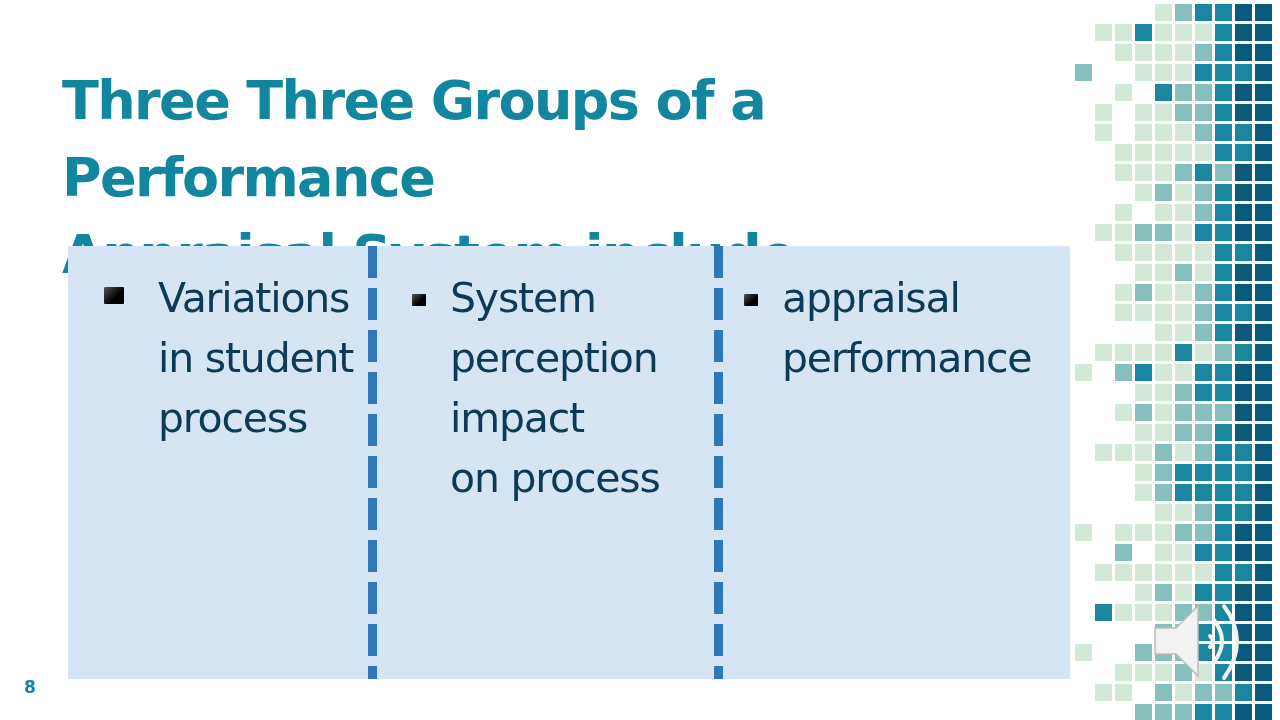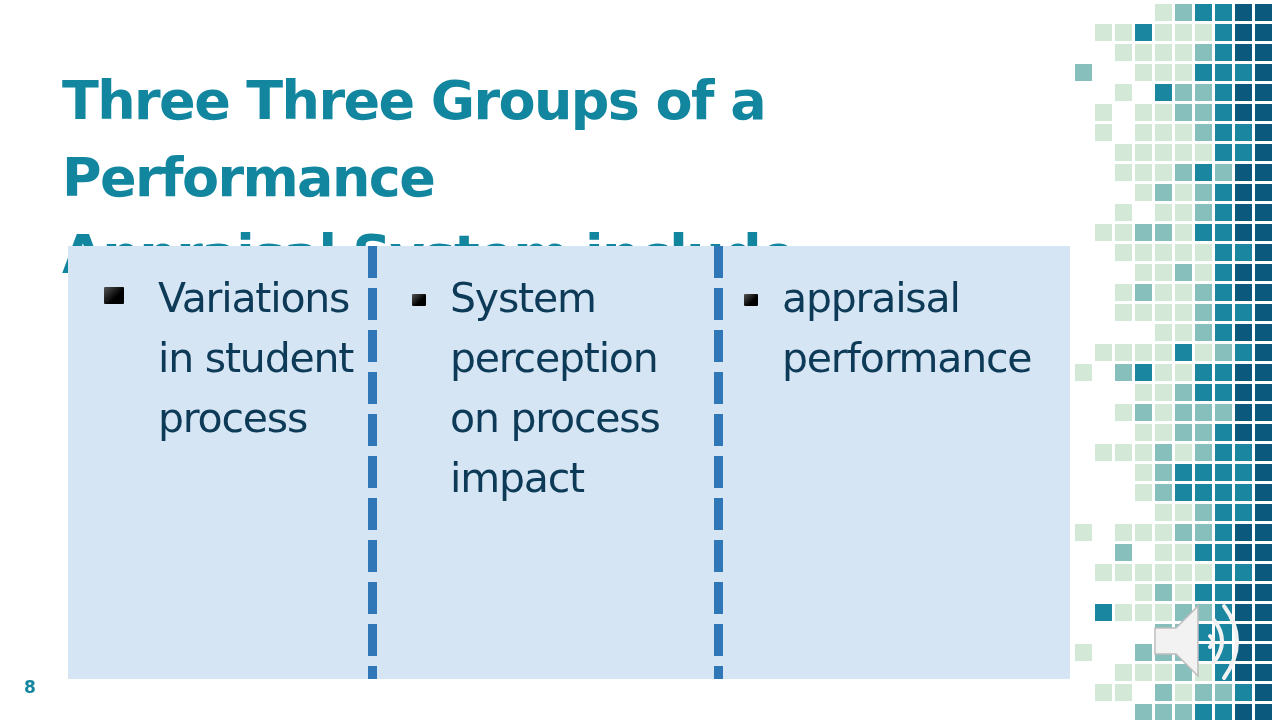--- a/index.html
+++ b/index.html
@@ -333,22 +333,22 @@
 <div class="col" style="left:158px;">
   <div>Variations</div>
   <div>in student</div>
   <div>process</div>
 </div>
 
 <div class="bullet" style="left:412px; top:294px; width:14px; height:12px;"></div>
 <div class="col" style="left:450px;">
   <div>System</div>
   <div>perception</div>
+  <div>impact</div>
   <div>on process</div>
-  <div>impact</div>
 </div>
 
 <div class="bullet" style="left:744px; top:294px; width:14px; height:12px;"></div>
 <div class="col" style="left:782px;">
   <div>appraisal</div>
   <div>performance</div>
 </div>
 
 <div class="slide-num">8</div>
 

